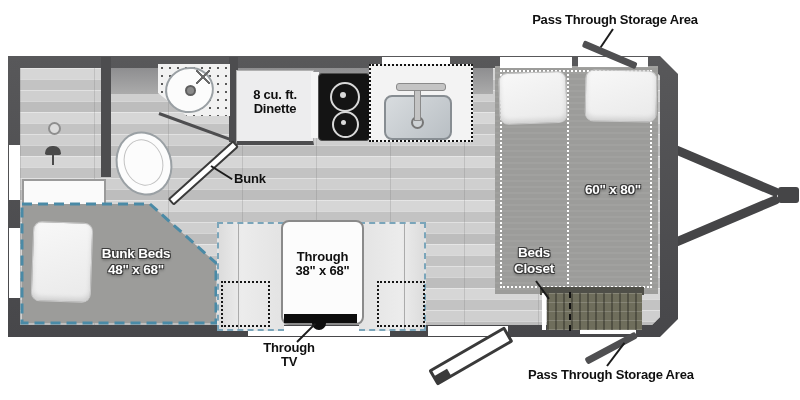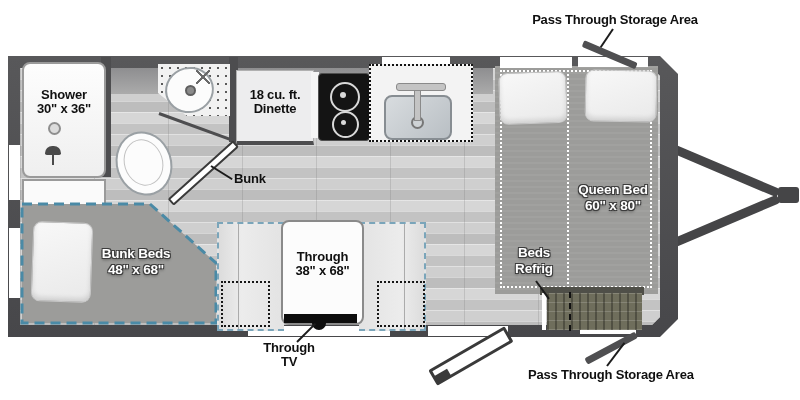--- a/index.html
+++ b/index.html
@@ -57,26 +57,20 @@
   <div class="window" style="left:248px;top:326px;width:142px;height:10px;"></div>
   <div class="window" style="left:428px;top:326px;width:80px;height:10px;"></div>
   <div class="window" style="left:580px;top:327px;width:56px;height:7px;"></div>
 
   <div class="abs" style="left:111px;top:68px;width:382px;height:26px;background:linear-gradient(180deg,#8e8e90,#ababab);z-index:3;"></div>
 
   <div class="iwall" style="left:101px;top:57px;width:10px;height:120px;"></div>
   <div class="iwall" style="left:229px;top:57px;width:9px;height:85px;"></div>
   <div class="iwall" style="left:159px;top:112px;width:83px;height:3px;transform-origin:left center;transform:rotate(20deg);"></div>
 
-  <div class="white-box" style="left:22px;top:62px;width:80px;height:112px;">
-    <div class="lbl" style="left:0;right:0;top:24px;">
-      <div>Shower</div>
-      <div>30" x 36"</div>
-    </div>
-  </div>
   <div class="ring" style="left:48px;top:122px;width:9px;height:9px;"></div>
   <div class="abs" style="left:45px;top:146px;width:16px;height:9px;background:#4a4a4a;border-radius:8px 8px 2px 2px;z-index:6;"></div>
   <div class="abs" style="left:52px;top:155px;width:2px;height:10px;background:#4a4a4a;z-index:6;"></div>
 
   <div class="abs" style="left:22px;top:179px;width:80px;height:27px;background:#fafafa;border:2px solid #9a9a9a;z-index:5;"></div>
 
   <div class="abs" style="left:158px;top:64px;width:72px;height:52px;background:#f2f2f2;
               clip-path:polygon(0 0,100% 0,100% 100%,40% 100%,0 56%);z-index:5;
               background-image:radial-gradient(#5a5a5a 1px, transparent 1.4px);background-size:8px 8px;"></div>
   <div class="abs" style="left:165px;top:67px;width:45px;height:42px;background:#fcfcfc;border:2px solid #9aa0a4;border-radius:50%;transform:rotate(-14deg);z-index:6;"></div>
@@ -89,21 +83,21 @@
               border-radius:50%;transform:rotate(-18deg);z-index:6;"></div>
   <div class="abs" style="left:124px;top:139px;width:37px;height:45px;border:1px solid #c2c2c2;border-radius:50%;transform:rotate(-18deg);z-index:7;"></div>
 
   <div class="abs" style="left:236px;top:139px;width:84px;height:5px;background:#fff;border:2px solid #3a3a3a;border-radius:2px;
               transform-origin:left center;transform:rotate(138deg);z-index:7;"></div>
   <div class="ptr" style="left:211px;top:165px;width:25px;transform:rotate(32deg);"></div>
   <div class="lbl" style="left:234px;top:172px;">Bunk</div>
 
   <div class="abs" style="left:236px;top:70px;width:76px;height:70px;background:#ededee;border:1px solid #b0b0b0;border-bottom:4px solid #4d4d4f;z-index:5;">
     <div class="lbl" style="left:0;right:0;top:17px;">
-      <div>18 cu. ft.</div>
+      <div>8 cu. ft.</div>
       <div>Dinette</div>
     </div>
   </div>
   <div class="abs" style="left:311px;top:72px;width:8px;height:66px;background:#f5f5f5;z-index:5;"></div>
 
   <div class="abs" style="left:318px;top:73px;width:50px;height:66px;background:#141414;border:1px solid #505050;border-radius:4px;z-index:5;"></div>
   <div class="abs" style="left:330px;top:82px;width:26px;height:26px;border:2px solid #d9d9d9;border-radius:50%;z-index:6;"></div>
   <div class="abs" style="left:340px;top:92px;width:6px;height:6px;background:#d9d9d9;border-radius:50%;z-index:7;"></div>
   <div class="abs" style="left:332px;top:111px;width:23px;height:23px;border:2px solid #d9d9d9;border-radius:50%;z-index:6;"></div>
   <div class="abs" style="left:341px;top:120px;width:5px;height:5px;background:#d9d9d9;border-radius:50%;z-index:7;"></div>
@@ -116,33 +110,32 @@
   <div class="abs" style="left:414px;top:89px;width:5px;height:30px;background:#c4c4c4;border:1px solid #8a8a8a;z-index:6;"></div>
 
   <div class="abs" style="left:495px;top:66px;width:163px;height:228px;background:#9c9c9a;
               background-image:repeating-linear-gradient(180deg, rgba(255,255,255,.05) 0 2px, transparent 2px 6px);z-index:4;">
     <div class="abs" style="left:5px;top:4px;right:6px;bottom:6px;border:2px dotted #fff;"></div>
     <div class="abs" style="left:72px;top:4px;bottom:6px;width:0;border-left:2px dotted #fff;"></div>
   </div>
   <div class="pillow" style="left:499px;top:72px;width:66px;height:50px;transform:rotate(-2deg);"></div>
   <div class="pillow" style="left:585px;top:70px;width:70px;height:50px;transform:rotate(1deg);"></div>
   <div class="lbl-white" style="left:560px;top:182px;width:106px;z-index:6;">
-    <div>Queen Bed</div>
     <div>60" x 80"</div>
   </div>
 
   <div class="abs" style="left:540px;top:287px;width:104px;height:8px;background:#4f4f48;z-index:5;"></div>
   <div class="abs" style="left:547px;top:293px;width:95px;height:37px;background:#6f6e5c;z-index:6;
               background-image:repeating-linear-gradient(90deg, rgba(0,0,0,.28) 0 2px, transparent 2px 8px),
                                repeating-linear-gradient(0deg, rgba(255,255,255,.16) 0 1px, transparent 1px 9px);"></div>
   <div class="abs" style="left:542px;top:293px;width:4px;height:37px;background:#fff;z-index:6;"></div>
   <div class="abs" style="left:569px;top:292px;width:0;height:39px;border-left:2px dashed #111;z-index:7;"></div>
   <div class="lbl-white" style="left:498px;top:245px;width:72px;z-index:7;">
     <div>Beds</div>
-    <div>Refrig</div>
+    <div>Closet</div>
   </div>
   <div class="ptr" style="left:536px;top:280px;width:22px;transform:rotate(54deg);"></div>
 
   <svg class="abs" style="left:20px;top:202px;z-index:5;" width="198" height="123" viewBox="0 0 198 123">
     <polygon points="2,2 130,2 196,61 196,121 2,121" fill="#9c9c9a" stroke="#4a8aa6" stroke-width="3" stroke-dasharray="10 6"></polygon>
   </svg>
   <div class="pillow" style="left:32px;top:222px;width:58px;height:78px;transform:rotate(2deg);z-index:6;"></div>
   <div class="lbl-white" style="left:81px;top:246px;width:110px;z-index:6;">
     <div>Bunk Beds</div>
     <div>48" x 68"</div>

